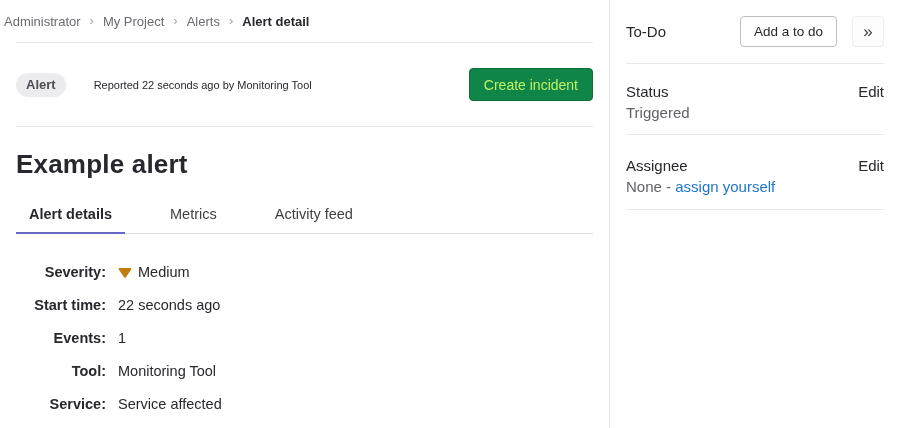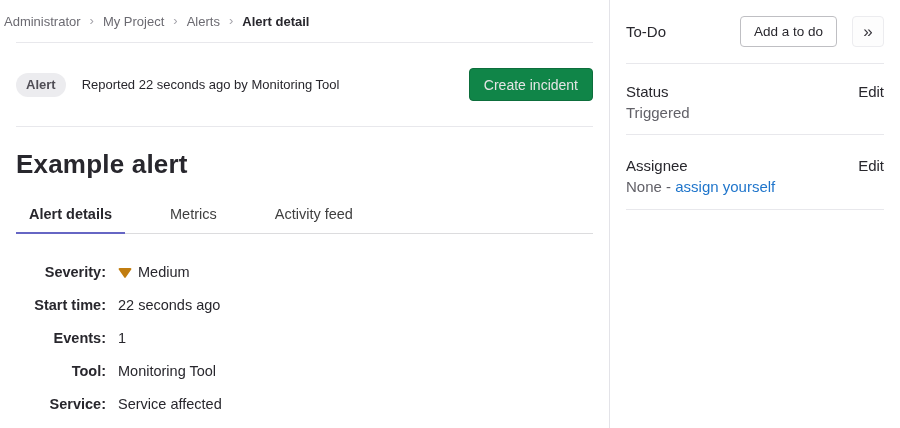--- a/index.html
+++ b/index.html
@@ -25,24 +25,24 @@
   .crumb.current { color: #28272d; font-weight: 700; }
 
   .rule { border: none; border-top: 1px solid #e8e8ec; margin: 13px 16px 0; }
 
   .alert-row { display: flex; align-items: center; padding: 0 16px; height: 83px; gap: 16px; }
   .alert-badge {
     background: #ececef; color: #4f4d55;
     font-weight: 700; font-size: 13px; line-height: 13px;
     padding: 5px 10px 6px; border-radius: 12px;
   }
-  .reported { font-size: 13px; }
+  .reported { margin-left: 12px; font-size: 11px; }
   .create-incident {
     margin-left: auto;
-    background: #108548; border: 1px solid #0d6e3c; color: #e5e5e5;
+    background: #108548; border: 1px solid #0d6e3c; color: #bef264;
     font-family: inherit; font-size: 14px; font-weight: 500;
     padding: 0 14px; height: 33px; border-radius: 4px; cursor: pointer;
   }
   .rule.under-alert { margin-top: 0; }
 
   .page-title { font-size: 26px; font-weight: 700; line-height: 32px; margin: 21px 16px 0; letter-spacing: .2px; }
 
   .tabs { display: flex; margin: 16px 16px 0; border-bottom: 1px solid #dcdcde; gap: 32px; }
   .tab {
     padding: 10px 13px 9px; font-size: 14.5px; line-height: 17px;

